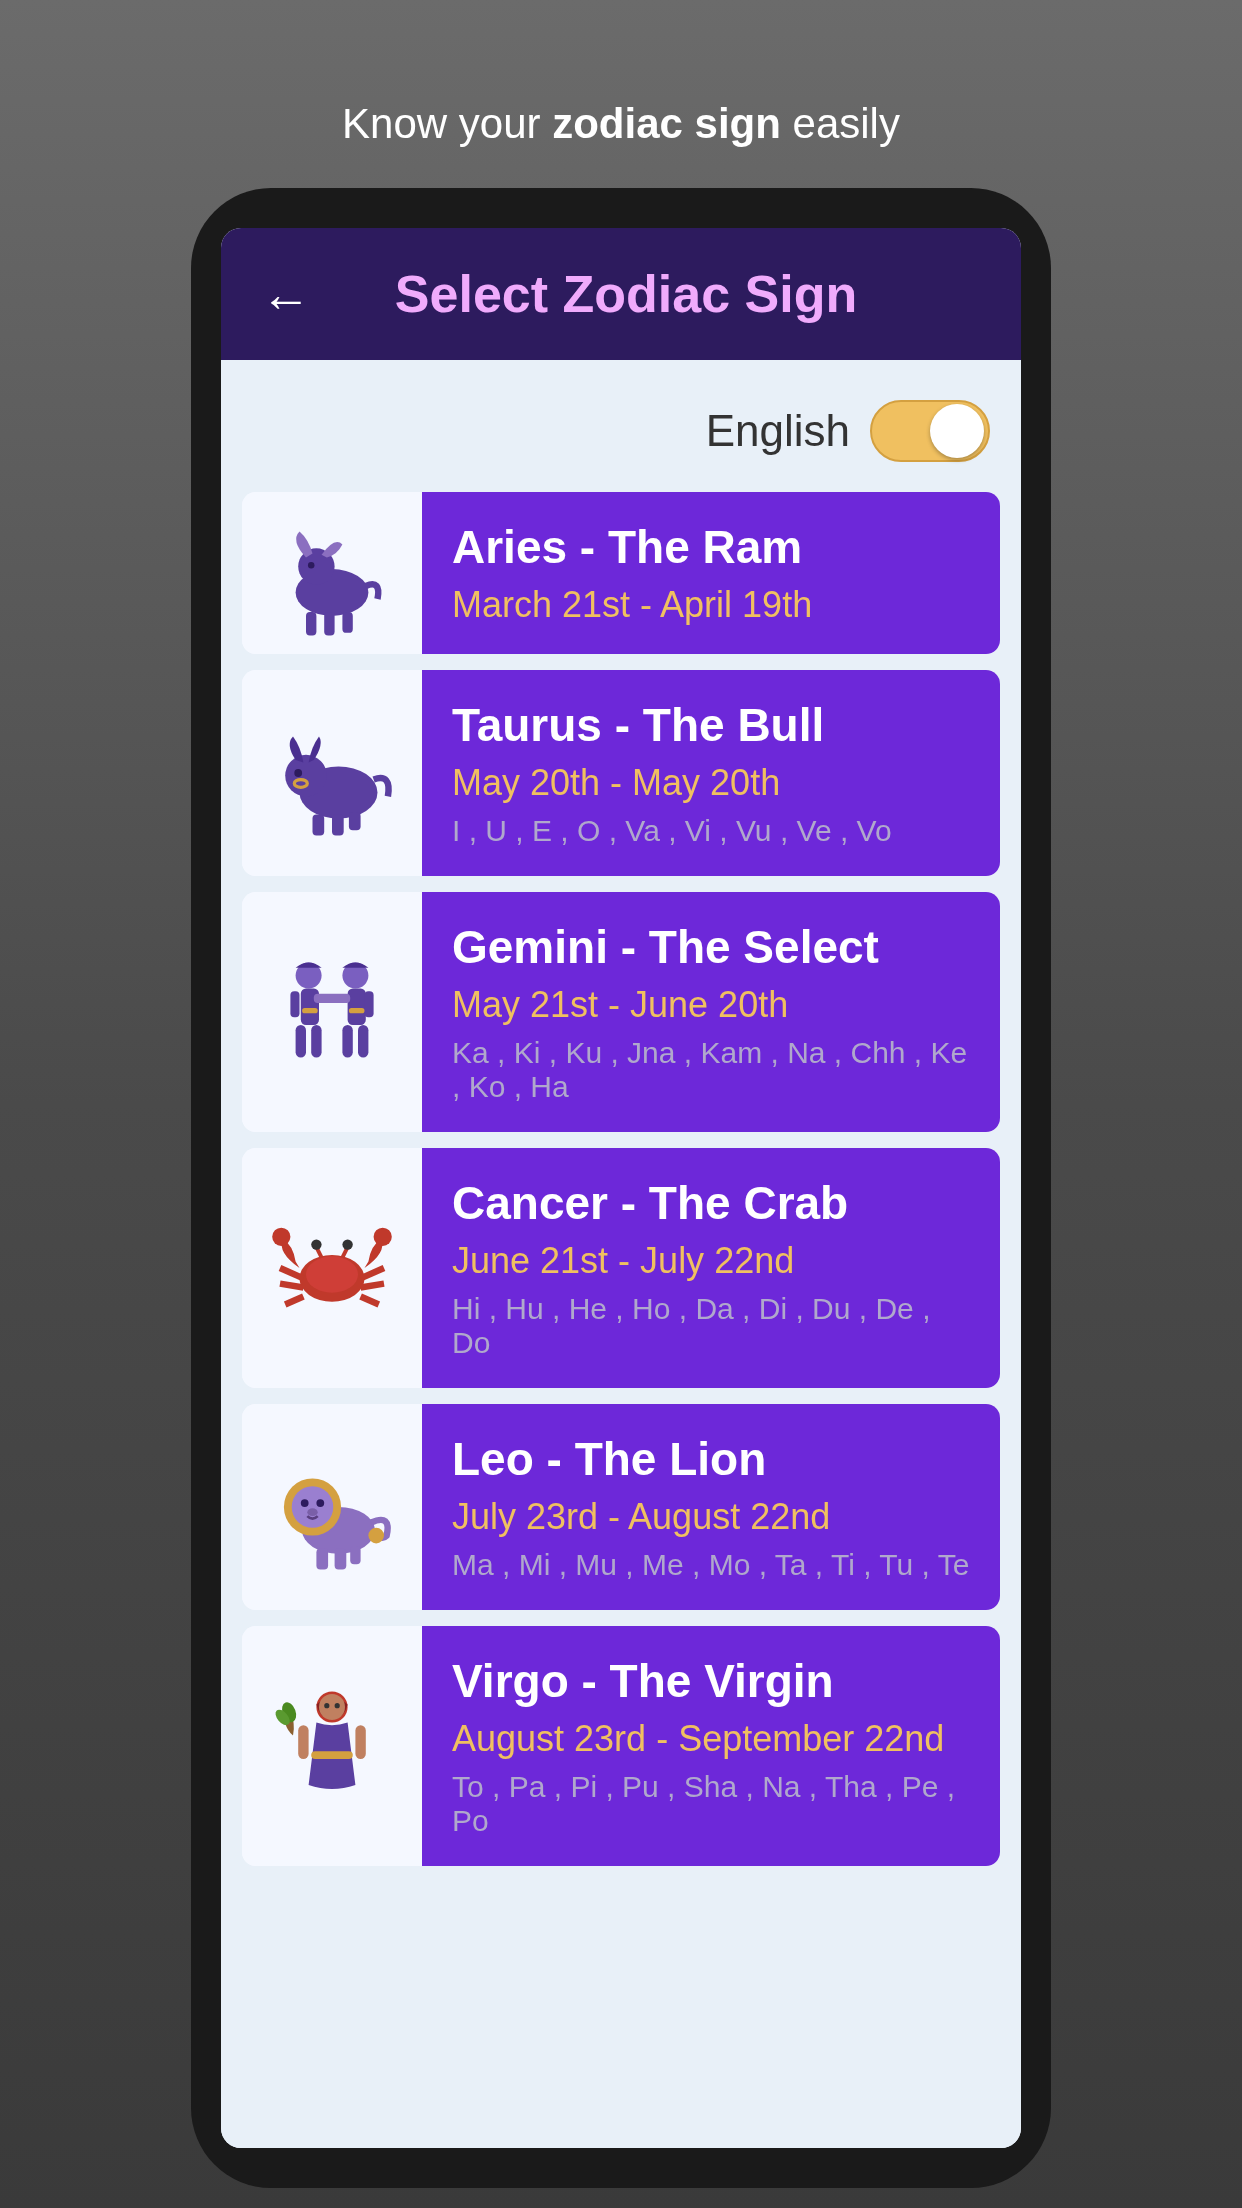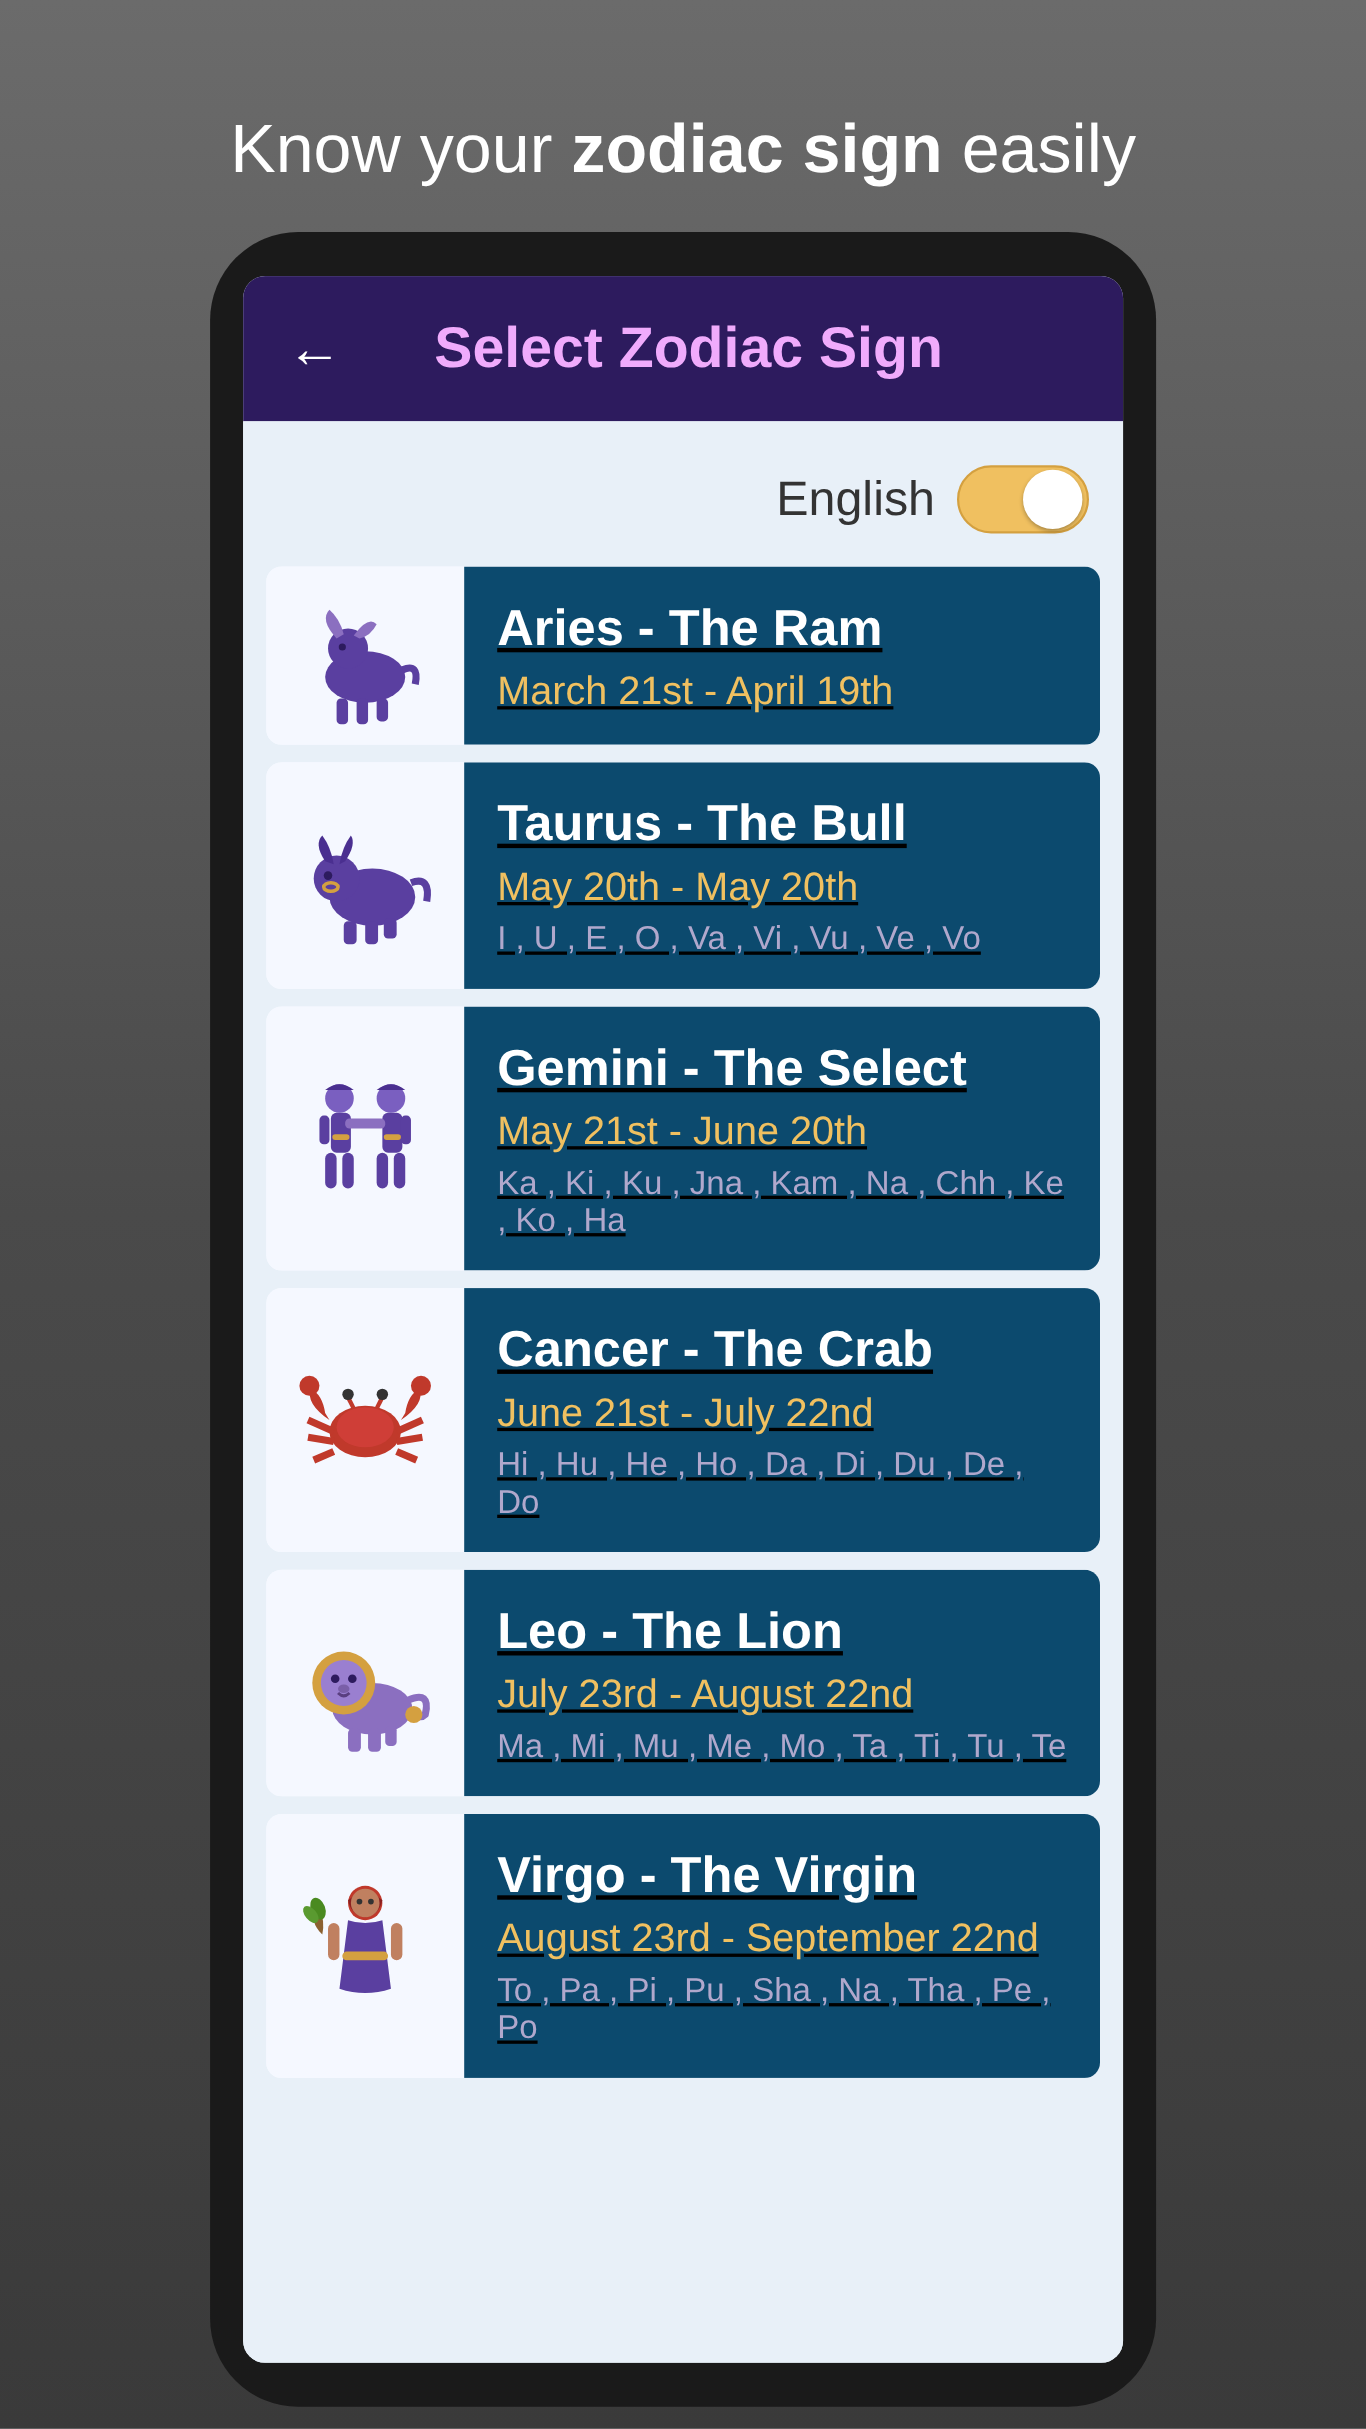--- a/index.html
+++ b/index.html
@@ -10,21 +10,21 @@
       background: linear-gradient(180deg, #6b6b6b 0%, #4a4a4a 50%, #3a3a3a 100%);
       display: flex;
       flex-direction: column;
       align-items: center;
       font-family: 'Segoe UI', Arial, sans-serif;
       overflow: hidden;
     }
 
     .page-title {
       color: #ffffff;
-      font-size: 62px;
+      font-size: 42px;
       font-weight: 300;
       margin-top: 100px;
       margin-bottom: 40px;
       text-align: left;
     }
 
     .page-title strong {
       font-weight: 700;
     }
 
@@ -137,28 +137,27 @@
       justify-content: center;
       flex-shrink: 0;
     }
 
     .zodiac-icon svg {
       width: 130px;
       height: 130px;
     }
 
     .zodiac-info {
-      background: #0c4a6e;
+      background: #6d28d9;
       flex: 1;
       padding: 28px 30px;
       display: flex;
       flex-direction: column;
       justify-content: center;
       gap: 10px;
-      text-decoration: underline;
     }
 
     .zodiac-name {
       color: #ffffff;
       font-size: 46px;
       font-weight: 700;
     }
 
     .zodiac-dates {
       color: #f0c060;

